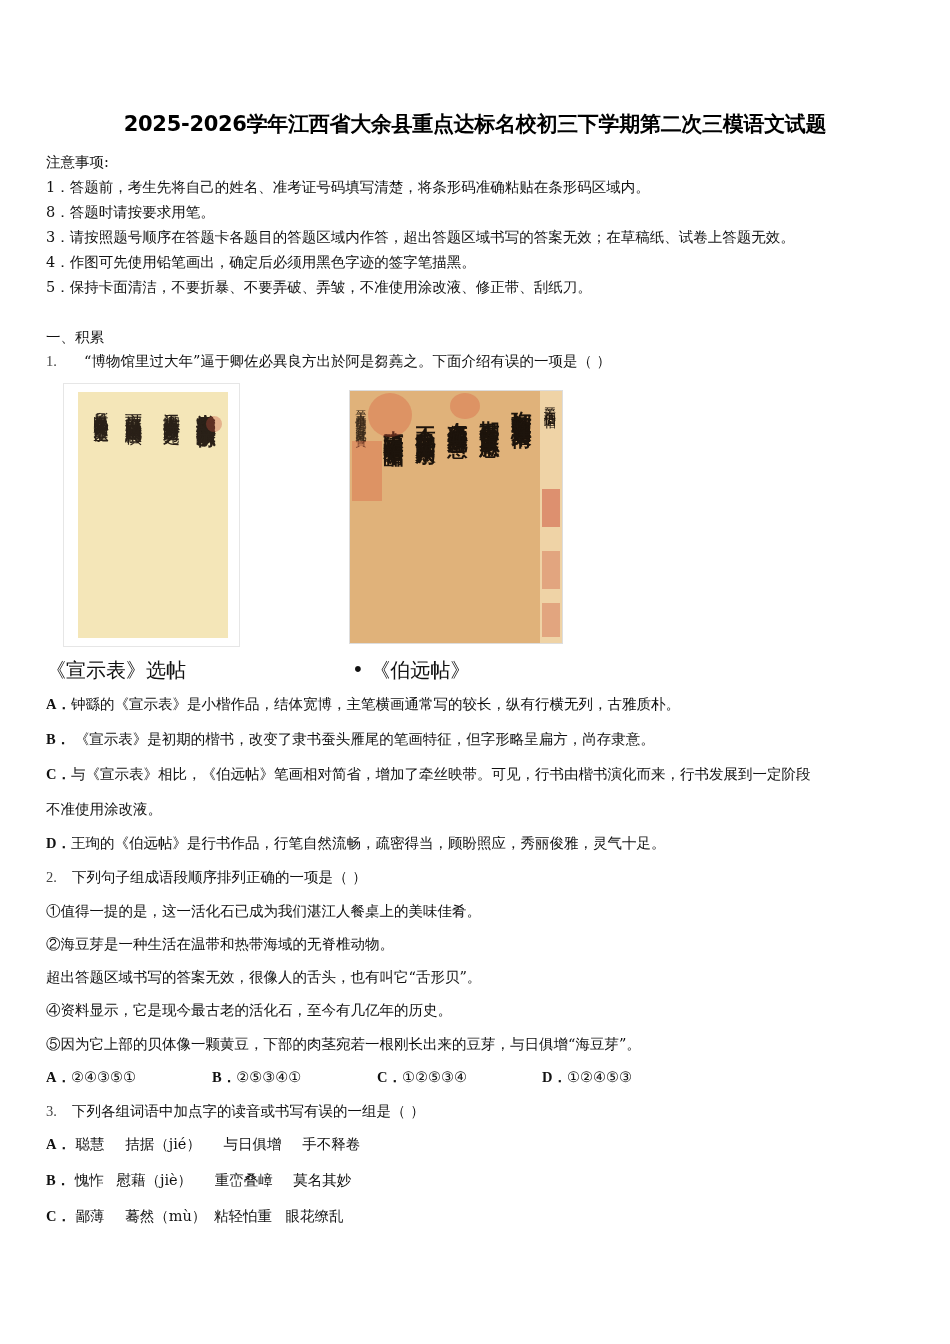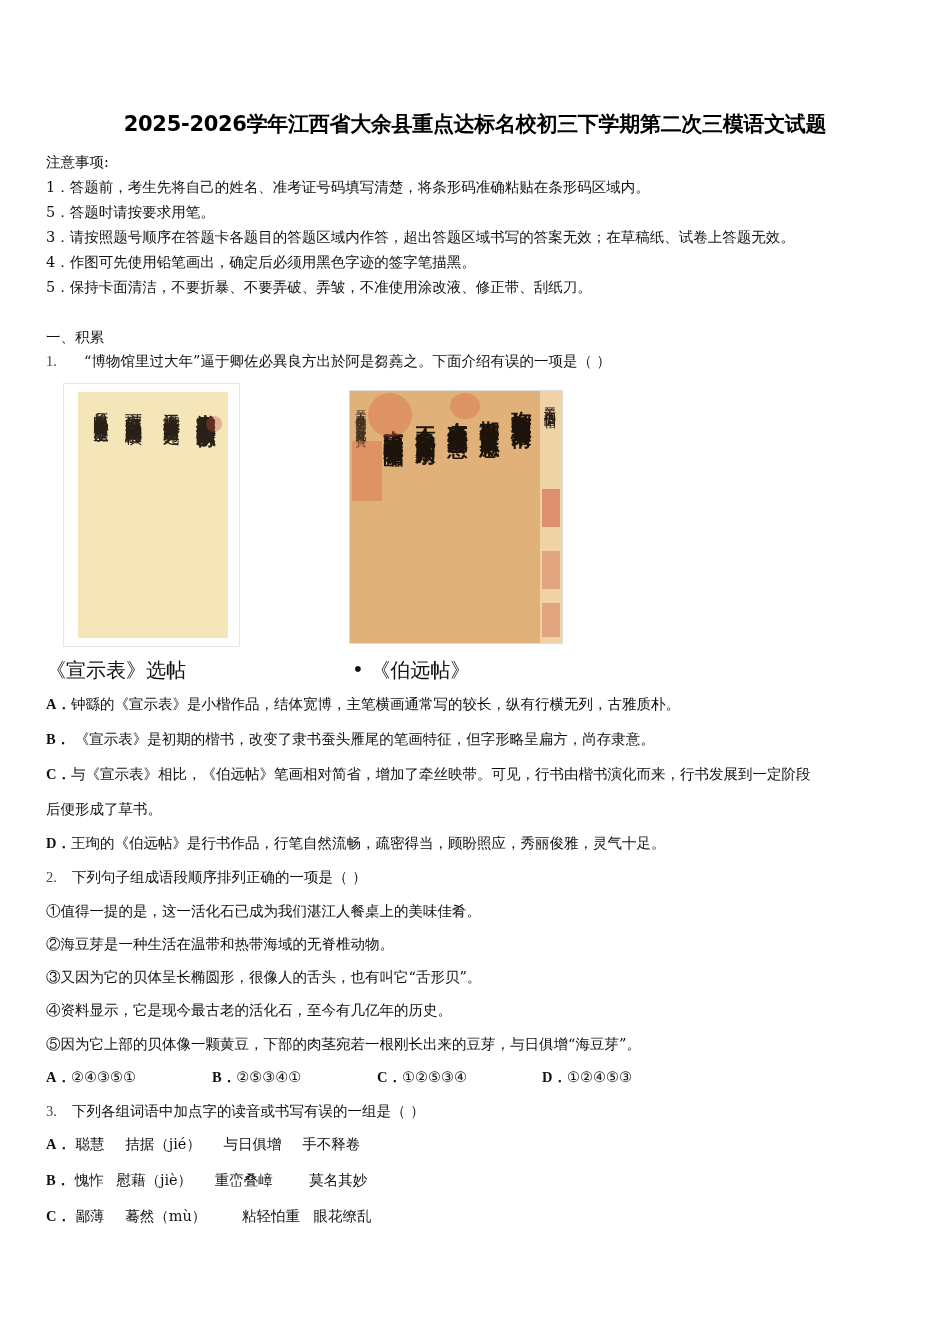--- a/index.html
+++ b/index.html
@@ -28,21 +28,21 @@
 </style>
 </head>
 <body>
 
 <div class="page">
 
   <div class="title">2025-2026学年江西省大余县重点达标名校初三下学期第二次三模语文试题</div>
 
   <div class="line notice-head" style="top:152px">注意事项:</div>
   <div class="line" style="top:177px">1．答题前，考生先将自己的姓名、准考证号码填写清楚，将条形码准确粘贴在条形码区域内。</div>
-  <div class="line" style="top:202px">5．答题时请按要求用笔。</div>
+  <div class="line" style="top:202px">8．答题时请按要求用笔。</div>
   <div class="line" style="top:227px">3．请按照题号顺序在答题卡各题目的答题区域内作答，超出答题区域书写的答案无效；在草稿纸、试卷上答题无效。</div>
   <div class="line" style="top:252px">4．作图可先使用铅笔画出，确定后必须用黑色字迹的签字笔描黑。</div>
   <div class="line" style="top:277px">5．保持卡面清洁，不要折暴、不要弄破、弄皱，不准使用涂改液、修正带、刮纸刀。</div>
 
   <div class="line" style="top:327px">一、积累</div>
 
   <div class="line" style="top:351px">
     <span class="qnum">1.</span>
     <span style="display:inline-block;width:18px"></span>
     <span>“博物馆里过大年”逼于卿佐必異良方出於阿是芻蕘之。下面介绍有误的一项是（   ）</span>
@@ -80,33 +80,33 @@
 
   <div class="line" style="top:694px">
     <span class="opt-letter">A．</span><span>钟繇的《宣示表》是小楷作品，结体宽博，主笔横画通常写的较长，纵有行横无列，古雅质朴。</span>
   </div>
   <div class="line" style="top:764px">
     <span class="opt-letter">C．</span><span>与《宣示表》相比，《伯远帖》笔画相对简省，增加了牵丝映带。可见，行书由楷书演化而来，行书发展到一定阶段</span>
   </div>
   <div class="line" style="top:729px">
     <span class="opt-letter">B．</span><span> 《宣示表》是初期的楷书，改变了隶书蚕头雁尾的笔画特征，但字形略呈扁方，尚存隶意。</span>
   </div>
-  <div class="line" style="top:799px">后便形成了草书。</div>
+  <div class="line" style="top:799px">不准使用涂改液。</div>
   <div class="line" style="top:833px">
     <span class="opt-letter">D．</span><span>王珣的《伯远帖》是行书作品，行笔自然流畅，疏密得当，顾盼照应，秀丽俊雅，灵气十足。</span>
   </div>
 
   <div class="line" style="top:867px">
     <span class="qnum">2.</span>
     <span style="display:inline-block;width:6px"></span>
     <span>下列句子组成语段顺序排列正确的一项是（          ）</span>
   </div>
   <div class="line" style="top:901px">①值得一提的是，这一活化石已成为我们湛江人餐桌上的美味佳肴。</div>
   <div class="line" style="top:934px">②海豆芽是一种生活在温带和热带海域的无脊椎动物。</div>
-  <div class="line" style="top:967px">③又因为它的贝体呈长椭圆形，很像人的舌头，也有叫它“舌形贝”。</div>
+  <div class="line" style="top:967px">超出答题区域书写的答案无效，很像人的舌头，也有叫它“舌形贝”。</div>
   <div class="line" style="top:1000px">④资料显示，它是现今最古老的活化石，至今有几亿年的历史。</div>
   <div class="line" style="top:1034px">⑤因为它上部的贝体像一颗黄豆，下部的肉茎宛若一根刚长出来的豆芽，与日俱增“海豆芽”。</div>
 
   <div class="line" style="top:1067px">
     <span class="opt-letter">A．</span><span>②④③⑤①</span>
   </div>
   <div class="line" style="top:1067px;left:212px">
     <span class="opt-letter">B．</span><span>②⑤③④①</span>
   </div>
   <div class="line" style="top:1067px;left:377px">
@@ -127,23 +127,23 @@
     <span>聪慧</span>
     <span style="margin-left:16px">拮据（jié）</span>
     <span style="margin-left:18px">与日俱增</span>
     <span style="margin-left:16px">手不释卷</span>
   </div>
   <div class="line" style="top:1170px">
     <span class="opt-letter">B．</span>
     <span>愧怍</span>
     <span style="margin-left:8px">慰藉（jiè）</span>
     <span style="margin-left:18px">重峦叠嶂</span>
-    <span style="margin-left:32px">莫名其妙</span>
+    <span style="margin-left:16px">莫名其妙</span>
   </div>
   <div class="line" style="top:1206px">
     <span class="opt-letter">C．</span>
     <span>鄙薄</span>
     <span style="margin-left:16px">蓦然（mù）</span>
-    <span style="margin-left:31px">粘轻怕重</span>
+    <span style="margin-left:3px">粘轻怕重</span>
     <span style="margin-left:9px">眼花缭乱</span>
   </div>
 
 </div>
 
 </body></html>

